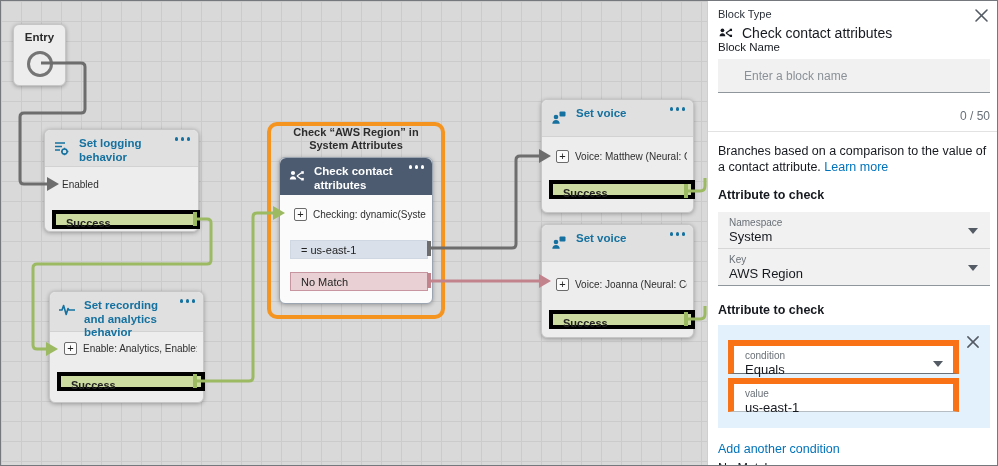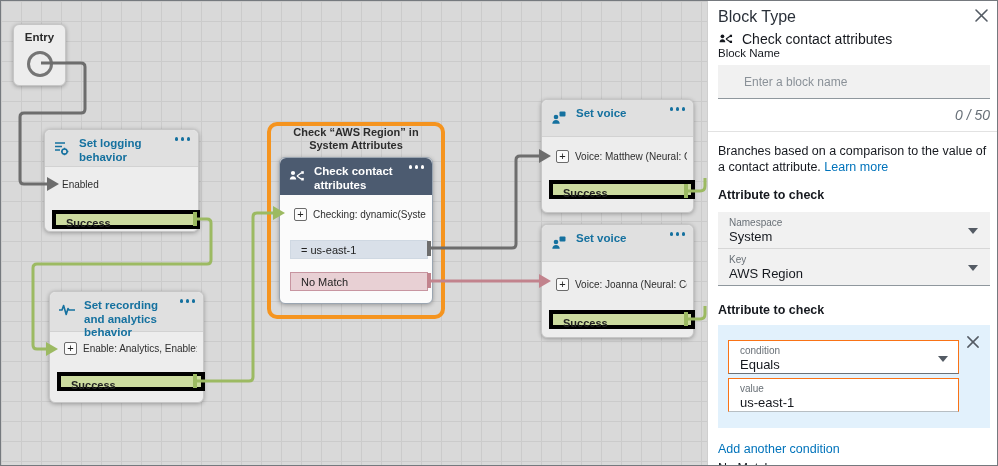--- a/index.html
+++ b/index.html
@@ -50,46 +50,46 @@
                    font-size:11px; font-weight:bold; color:#2d2d2d; line-height:1.2; z-index:11; }
   .check-card { left:278px; top:156px; width:154px; height:147px; background:#fbfbfb; border-color:#9aa5b1; }
   .check-card .card-header { background:#4c5b70; border-bottom:none; }
   .check-card .card-title { color:#fff; }
   .check-card .dots i { background:#fff; }
 
   
   .panel { position:absolute; left:706px; top:0; width:292px; height:466px; background:#fff;
            border-left:1px solid #cfcfcf; color:#16191f; }
   .pad { padding-left:10px; padding-right:9px; }
-  .block-type { padding-top:7px; font-size:16px; color:#2a3039; }
+  .block-type { padding-top:7px; font-size:11px; color:#2a3039; }
   .panel-heading { display:flex; align-items:center; gap:8px; margin-top:5px; }
   .panel-heading .ttl { font-size:14px; color:#16191f; }
   .close-btn { position:absolute; top:7px; right:10px; width:15px; height:15px; cursor:pointer; }
   .field-label { font-size:11.5px; color:#16191f; }
   .name-input { margin-top:6px; width:100%; height:34px; background:#f1f1f1; border:none;
                 border-bottom:1px solid #8f979d; font-size:12px; color:#444; padding:0 26px;
                 font-family:"Liberation Sans",sans-serif; }
   .name-input::placeholder { color:#8a9198; }
-  .counter { margin-top:8px; text-align:right; font-size:14px; color:#687078;font-style:italic; }
+  .counter { margin-top:16px; text-align:right; font-size:12px; color:#687078; }
   .divider { margin-top:8px; border-top:1px solid #e2e2e2; }
   .desc { margin-top:11px; font-size:12.5px; line-height:16px; color:#16191f; }
   .link { color:#0073bb; cursor:pointer; text-decoration:none; }
   .sec-heading { margin-top:13px; font-size:12.5px; font-weight:bold; color:#16191f; }
   .select-stack { margin-top:10px; }
   .select-field { position:relative; background:#f1f1f1; height:37px; padding:5px 30px 0 11px;
                   border-bottom:1px solid #d7d7d7; cursor:pointer; }
   .select-field.last { border-bottom:1px solid #8f979d; }
   .sf-label { font-size:10px; color:#697077; }
   .sf-value { font-size:13px; color:#16191f; margin-top:1px; }
   .caret { position:absolute; right:12px; top:16px; width:0; height:0;
            border-left:5px solid transparent; border-right:5px solid transparent; border-top:6px solid #545b64; }
   .cond-box { position:relative; margin-top:8px; background:#e2f1fc; padding:15px 31px 16px 10px; }
   .cond-close { position:absolute; top:10px; right:10px; width:14px; height:14px; cursor:pointer; }
   .white-field { position:relative; background:#fff; height:34px; padding:4px 26px 0 11px;
-                 border:1px solid #f97316; }
+                 border:6px solid #f97316; }
   .white-field.cond { border-bottom:1.5px solid #697077; cursor:pointer; }
   .white-field.val { margin-top:4px; border-bottom:1px solid #b7bec3; }
   .white-field .caret { top:15px; right:10px; }
   .add-link { margin-top:14px; font-size:12.5px; }
   .no-match-txt { margin-top:5px; font-size:12.5px; color:#16191f; }
   .xicon line { stroke:#545b64; stroke-width:1.6; stroke-linecap:round; }
 </style>
 </head>
 <body>
 

